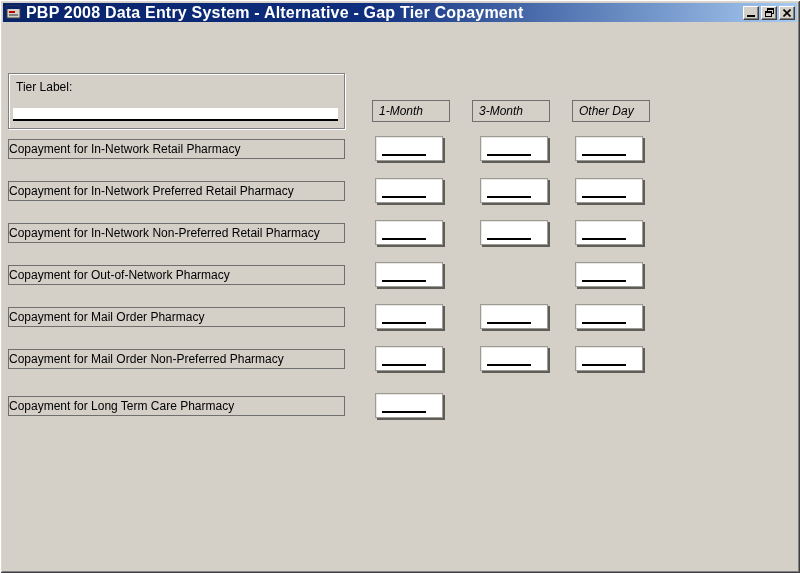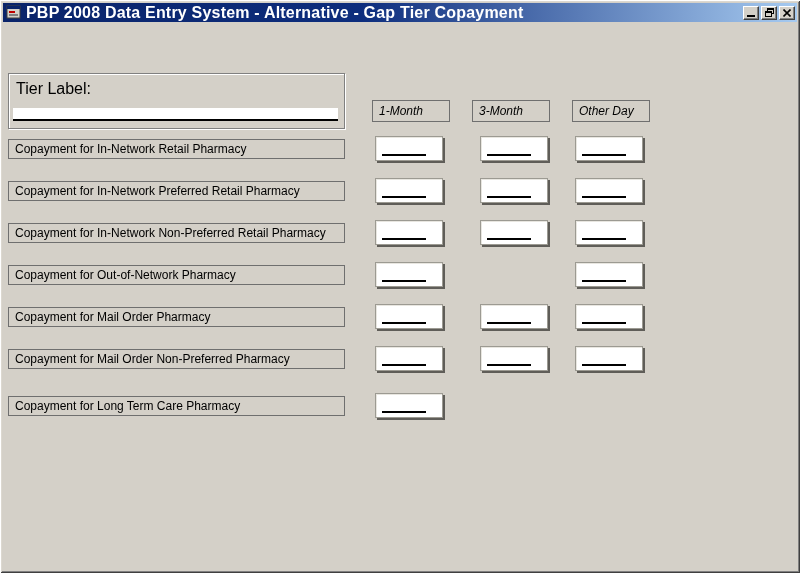--- a/index.html
+++ b/index.html
@@ -49,21 +49,21 @@
   .menu-item { font-size: 12px; padding: 2px 7px; color: #000; }
   .menu-item:first-letter { text-decoration: underline; }
 
   .client { position: absolute; left: 3px; right: 3px; top: 43px; bottom: 3px; background: #d4d0c8; }
 
   .tier-group {
     position: absolute; left: 5px; top: 30px; width: 337px; height: 56px;
     border: 1px solid #808080;
     box-shadow: 1px 1px 0 #ffffff, inset 1px 1px 0 #ffffff;
   }
-  .tier-caption { position: absolute; left: 7px; top: 6px; font-size: 16px; color: #000; }
+  .tier-caption { position: absolute; left: 7px; top: 6px; font-size: 12px; color: #000; }
   .tier-input {
     position: absolute; left: 4px; bottom: 7px; width: 325px; height: 13px;
     background: #ffffff; border-bottom: 2px solid #000000;
   }
 
   .col-header {
     position: absolute; top: 57px; width: 78px; height: 22px;
     border: 1px solid #6f6f6f; background: #d4d0c8;
     font-size: 12px; color: #000;
     display: flex; align-items: center; padding-left: 6px; font-style: italic;
@@ -72,21 +72,21 @@
   .col2 { left: 469px; }
   .col3 { left: 569px; }
 
   .rows { position: absolute; left: 0; top: 93px; right: 0; }
   .copay-row { position: relative; height: 42px; }
   .copay-row:last-child { margin-top: 5px; }
   .row-label {
     position: absolute; left: 5px; top: 3px; width: 337px; height: 20px;
     border: 1px solid #6f6f6f; background: #d4d0c8;
     font-size: 12px; color: #000;
-    display: flex; align-items: center; padding-left: 6px;
+    display: flex; align-items: center; 
     white-space: nowrap; overflow: hidden;
   }
   .copay-cell {
     position: absolute; top: 0; width: 68px; height: 25px;
     background: #ffffff; border: 1px solid #9c9a92;
     box-shadow: 2px 2px 0 #5f5d58, inset 1px 1px 0 #e8e6e0;
   }
   .cell-1 { left: 372px; }
   .cell-2 { left: 477px; }
   .cell-3 { left: 572px; }

